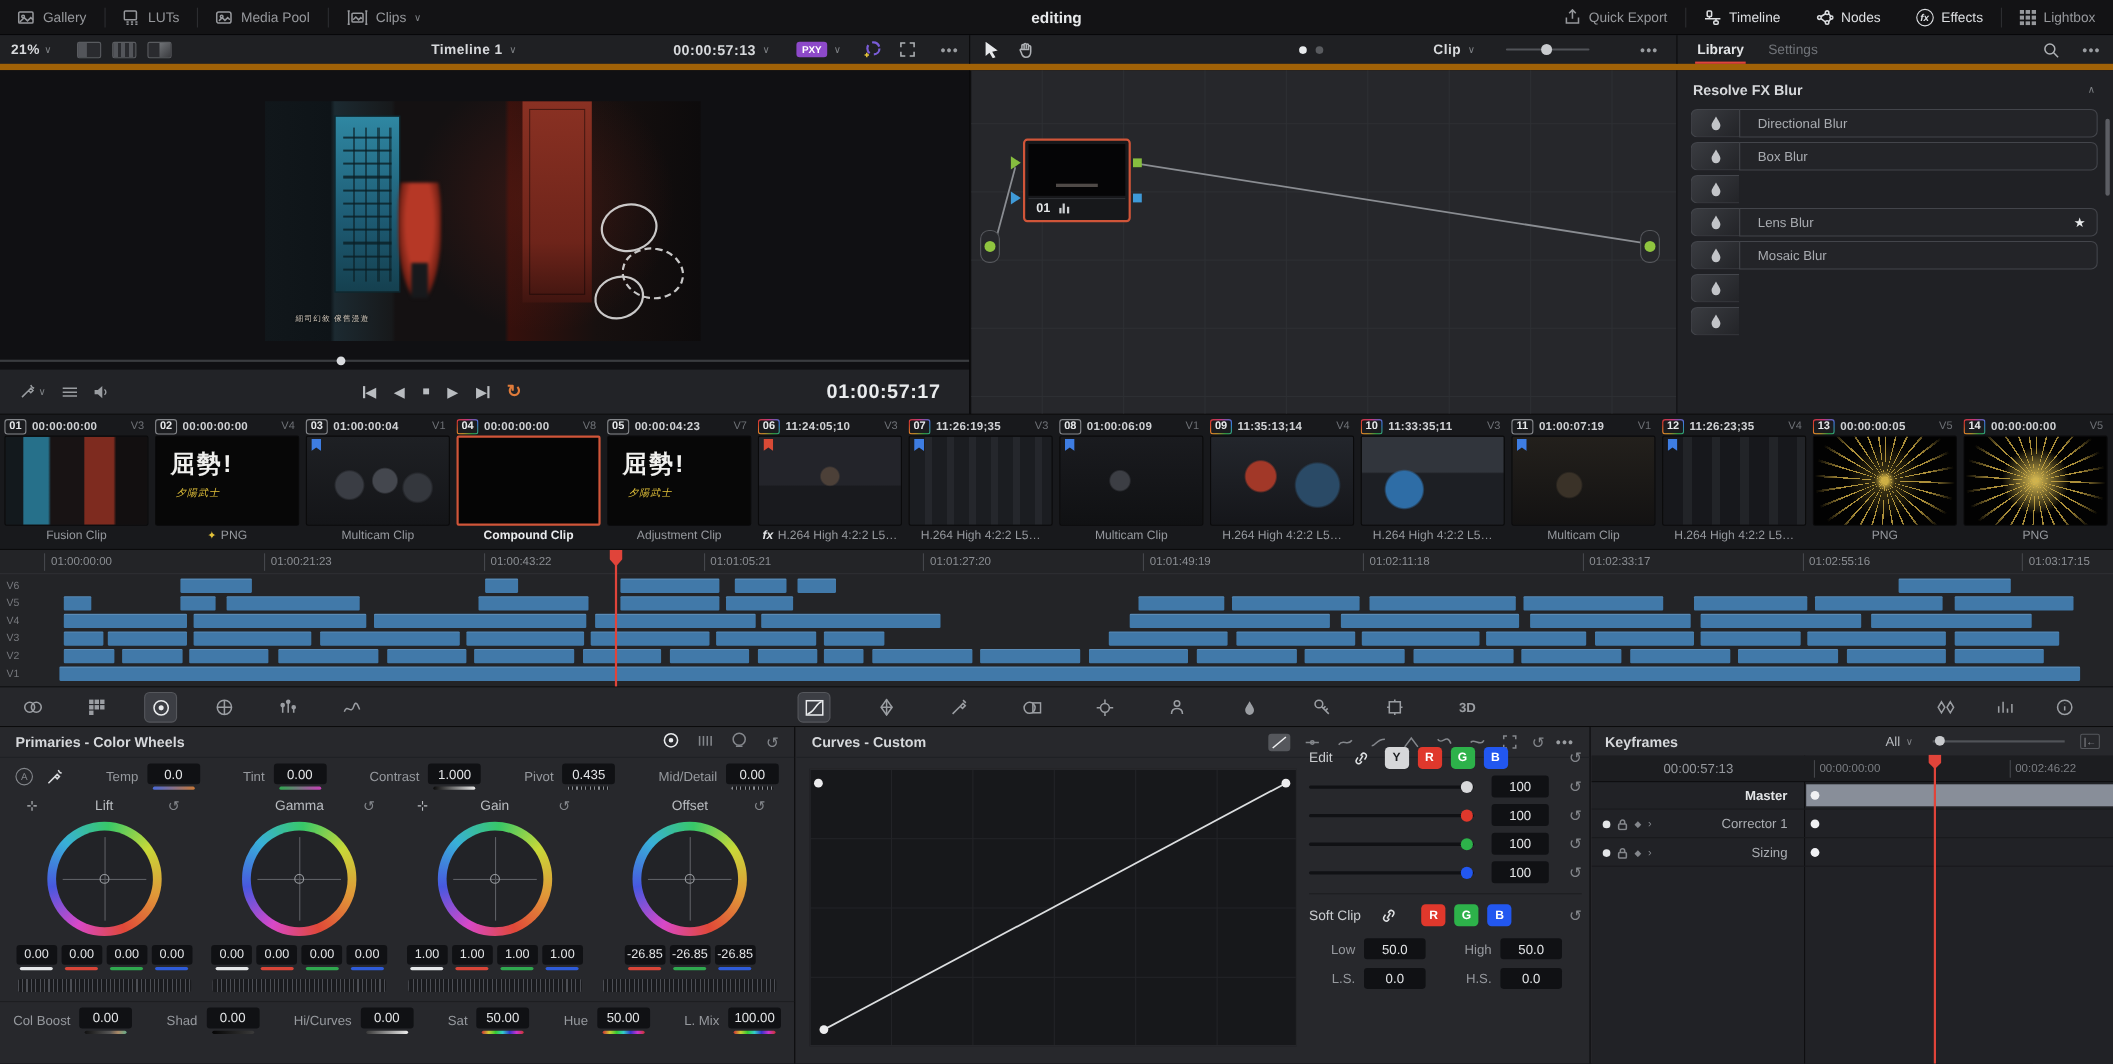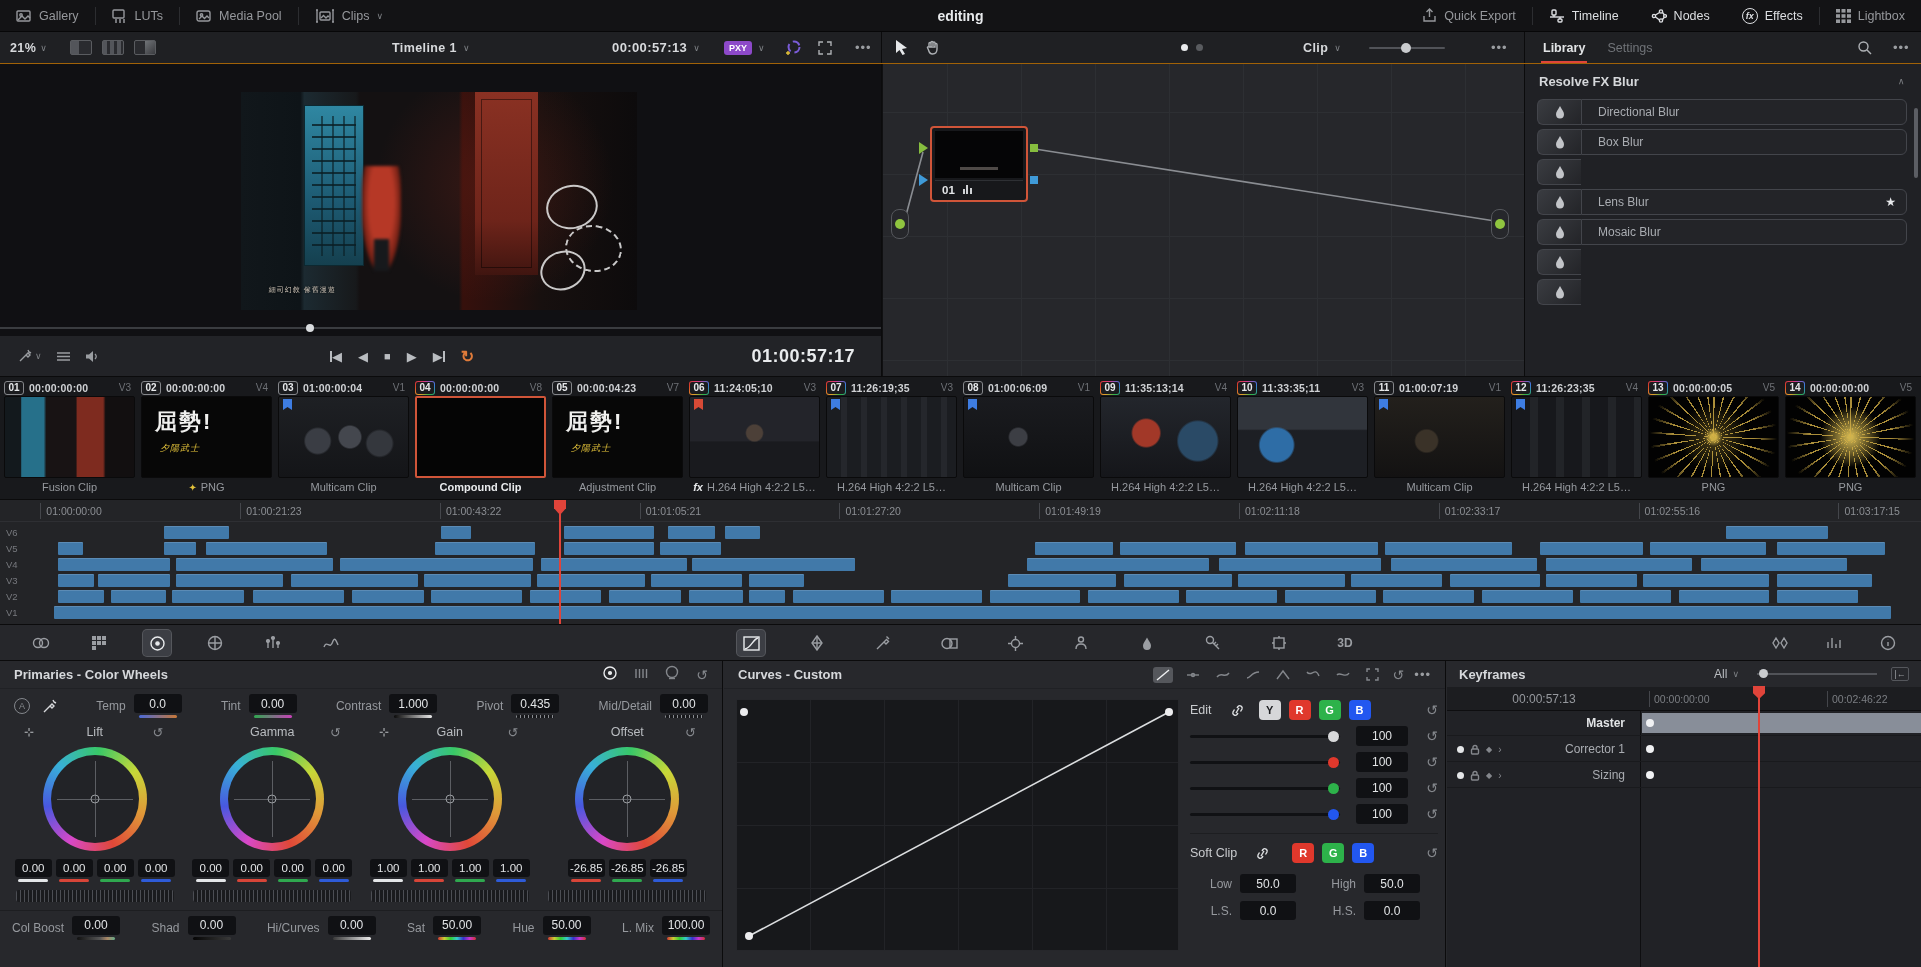--- a/index.html
+++ b/index.html
@@ -12,21 +12,21 @@
   .tb-group { display:flex; align-items:center; height:100%; }
   .tb-item { display:flex; align-items:center; gap:7px; padding:0 16px; height:100%; color:#96989c; font-size:12.5px; cursor:default; }
   .tb-item.active { color:#dddfe2; }
   .tb-item svg { display:block; }
   .tb-sep { width:1px; height:18px; background:#2c2d30; }
   .title { position:absolute; left:50%; transform:translateX(-50%); color:#e7e9eb; font-weight:bold; font-size:14px; }
   .chev { font-size:9px; color:#7e8185; }
   .fx-circle { width:16px; height:16px; border:1.4px solid currentColor; border-radius:50%; display:flex; align-items:center; justify-content:center; font-style:italic; font-weight:bold; font-size:9px; }
 
   
-  .toolbar { position:relative; height:32px; background:#1f2023; border-bottom:1px solid #a16207; }
+  .toolbar { position:relative; height:32px; background:#1f2023; border-bottom:6px solid #a16207; }
   .tbv, .tbn, .tbf { position:absolute; top:0; height:100%; }
   .tbv { left:0; width:882px; border-right:1px solid #0b0b0c; }
   .tbn { left:883px; width:642px; border-right:1px solid #0b0b0c; }
   .tbf { left:1525px; width:396px; }
   .abs { position:absolute; top:0; height:100%; display:flex; align-items:center; gap:5px; color:#aeb1b5; }
   .mini-ic { width:22px; height:15px; border:1px solid #5a5c60; border-radius:2px; position:relative; background:#2a2b2f; }
   .mini-ic.m1::before { content:""; position:absolute; left:0; top:0; bottom:0; width:8px; background:#53555a; }
   .mini-ic.m2 { background:repeating-linear-gradient(90deg,#53555a 0 4px,#2a2b2f 4px 7px); }
   .mini-ic.m3::before { content:""; position:absolute; right:0; top:0; bottom:0; width:10px; background:linear-gradient(135deg,#707377,#3a3b3f); }
   .tc { font-size:13px; font-weight:bold; color:#d7d9dc; letter-spacing:.4px; }
@@ -149,21 +149,21 @@
   .segs { position:absolute; left:26px; right:2px; top:0; bottom:0; }
   .seg { position:absolute; top:0; height:100%; background:#4179a9; border-radius:1px; box-shadow:inset 0 1px 0 rgba(255,255,255,.14); }
   .playhead { position:absolute; top:0; bottom:0; width:2px; background:#e0443a; z-index:5; }
   .ph-head { position:absolute; top:0; left:-5px; width:12px; height:15px; background:#e0443a; clip-path:polygon(0 0,100% 0,100% 55%,50% 100%,0 55%); }
 
   
   .tooldock { position:relative; height:36px; background:#26272b; border-bottom:1px solid #0b0b0c; }
   .dock-ic { width:28px; height:26px; display:flex; align-items:center; justify-content:center; color:#9b9ea3; border-radius:4px; }
   .dock-ic.sel { background:#3c3e44; color:#e9ebed; box-shadow:0 0 0 1px #55575c; }
   .dock-ic svg { display:block; }
-  .dgroup { position:absolute; top:5px; display:flex; gap:30px; align-items:center;margin-left:11px; }
+  .dgroup { position:absolute; top:5px; display:flex; gap:30px; align-items:center; }
 
   
   .bottom { position:relative; height:307px; background:#27282c; }
   .wheelspanel { position:absolute; left:0; top:0; width:723px; height:100%; border-right:1px solid #0b0b0c; }
   .panel-h { display:flex; align-items:center; height:28px; padding:0 14px; border-bottom:1px solid #202125; }
   .panel-h b { color:#d6d8db; font-size:13px; }
   .ph-icons { margin-left:auto; display:flex; gap:16px; align-items:center; color:#84878c; font-size:13px; }
   .ph-icons .on { color:#e9ebed; }
   .ctlrow { display:flex; align-items:center; height:34px; padding:0 14px; gap:6px; }
   .acirc { width:16px; height:16px; border:1.3px solid #84878c; border-radius:50%; color:#84878c; font-size:9px; display:flex; align-items:center; justify-content:center; }
@@ -204,21 +204,21 @@
   .bottomrow .pair:first-child { margin-left:0; }
 
   
   .curvespanel { position:absolute; left:724px; top:0; width:722px; height:100%; border-right:1px solid #0b0b0c; }
   .cicons { margin-left:auto; display:flex; gap:10px; align-items:center; }
   .cmini { width:20px; height:16px; border-radius:3px; display:flex; align-items:center; justify-content:center; color:#84878c; }
   .cmini.sel { background:#55575c; color:#f0f1f3; }
   .curve-area { position:absolute; left:12px; top:38px; width:443px; height:252px; background:#17181b; border:1px solid #26272b;
     background-image:linear-gradient(#222327 1px,transparent 1px),linear-gradient(90deg,#222327 1px,transparent 1px);
     background-size:74px 63px; background-position:-1px -1px; }
-  .ctrl-col { position:absolute; left:466px; top:36px; width:248px; }
+  .ctrl-col { position:absolute; left:466px; top:15px; width:248px; }
   .crow { position:relative; height:26px; display:flex; align-items:center; }
   .crow .clb { color:#c9cbce; font-size:12.5px; }
   .chbtns { display:flex; gap:8px; margin-left:14px; }
   .chbtn { width:22px; height:20px; border-radius:4px; font-size:11px; font-weight:bold; display:flex; align-items:center; justify-content:center; background:#3a3c41; color:#c8cacd; }
   .chbtn-Y { background:#d6d7d9; color:#1a1b1e; }
   .chbtn-R { background:#e0382c; color:#fff; }
   .chbtn-G { background:#2db24a; color:#fff; }
   .chbtn-B { background:#2257f0; color:#fff; }
   .rst { color:#84878c; font-size:14px; }
   .crow .rst-r { position:absolute; right:0; }

